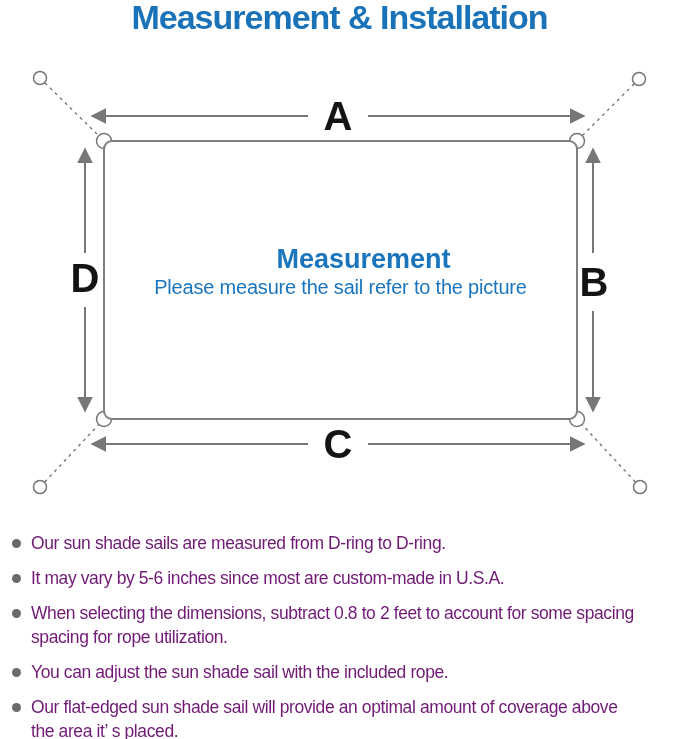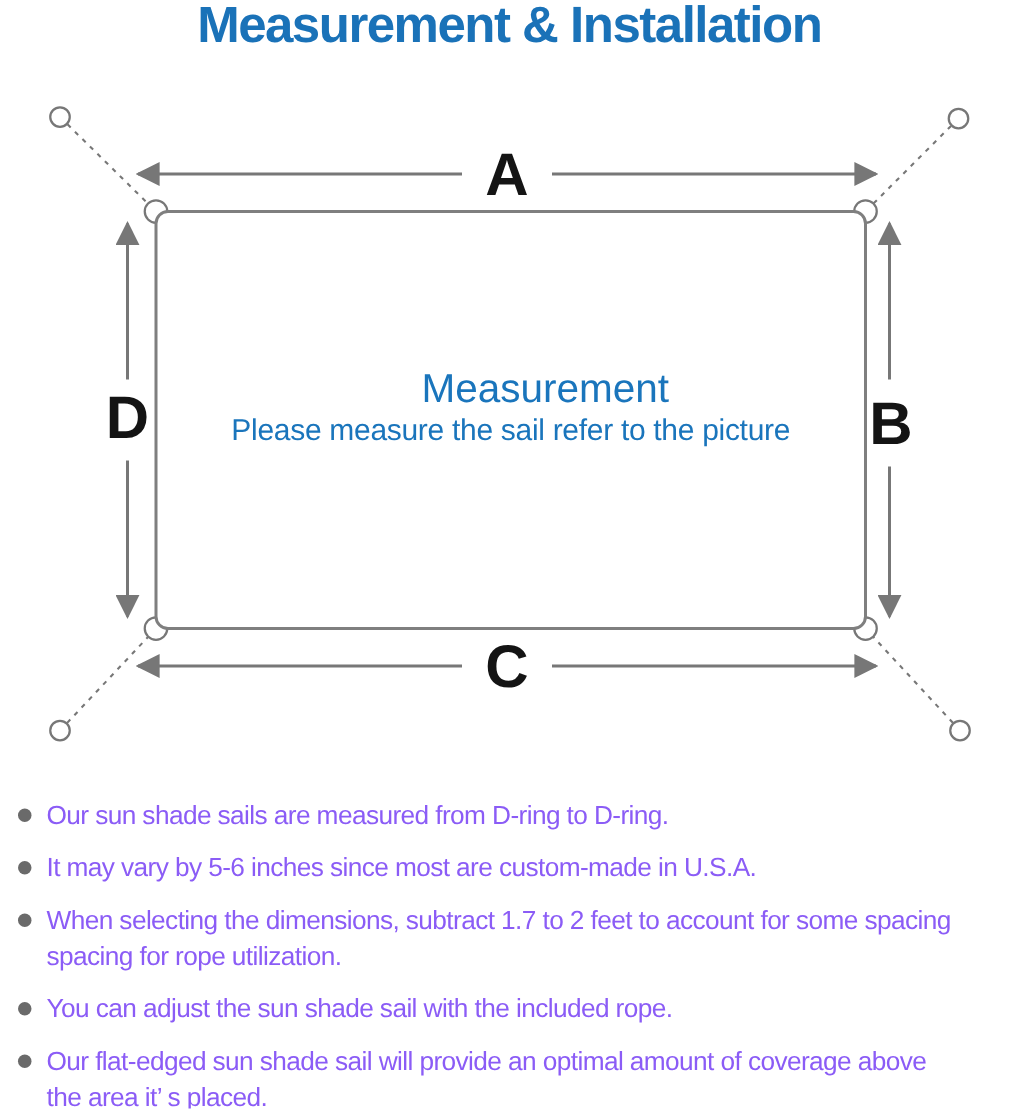--- a/index.html
+++ b/index.html
@@ -19,33 +19,33 @@
   .sail { fill:#ffffff; stroke:#7f7f7f; stroke-width:2; }
   .dimline { stroke:#777777; stroke-width:2; fill:none; }
   .dimlabel {
     font-family:"Liberation Sans", sans-serif; font-size:40px; font-weight:bold;
     fill:#141414; text-anchor:middle;
   }
   .center-text {
     position:absolute; left:104px; top:244px; width:473px;
     text-align:center; color:#1a75bc;
   }
-  .center-heading { font-size:27px; font-weight:normal; line-height:30px;margin-left:46px; }
+  .center-heading { font-size:27px; font-weight:bold; line-height:30px;margin-left:46px; }
   .center-subtitle { font-size:20px; line-height:22px; margin-top:2px; letter-spacing:-0.2px; }
   .notes-list {
     position:absolute; top:531px; left:12px; width:660px;
     margin:0; padding:0; list-style:none;
   }
   .notes-list li { display:flex; margin-bottom:11px; }
   .dot {
     flex:0 0 9px; width:9px; height:9px; border-radius:50%;
     background:#6a6a6a; margin-top:8px; margin-right:10px;
   }
   .note-text {
-    color:#8b5cf6; font-size:17.5px; letter-spacing:-0.4px;
+    color:#701a75; font-size:17.5px; letter-spacing:-0.4px;
     line-height:24px; white-space:nowrap;
   }
 </style>
 </head>
 <body>
 
 <h1 class="page-title">Measurement &amp; Installation</h1>
 
 <svg class="diagram-svg" width="679" height="512" viewBox="0 0 679 512">
   <defs>
@@ -103,21 +103,21 @@
   </li>
   <li>
     <span class="dot"></span>
     <div class="note-text">
       <div>It may vary by 5-6 inches since most are custom-made in U.S.A.</div>
     </div>
   </li>
   <li>
     <span class="dot"></span>
     <div class="note-text">
-      <div>When selecting the dimensions, subtract 1.7 to 2 feet to account for some spacing</div>
+      <div>When selecting the dimensions, subtract 0.8 to 2 feet to account for some spacing</div>
       <div>spacing for rope utilization.</div>
     </div>
   </li>
   <li>
     <span class="dot"></span>
     <div class="note-text">
       <div>You can adjust the sun shade sail with the included rope.</div>
     </div>
   </li>
   <li>

